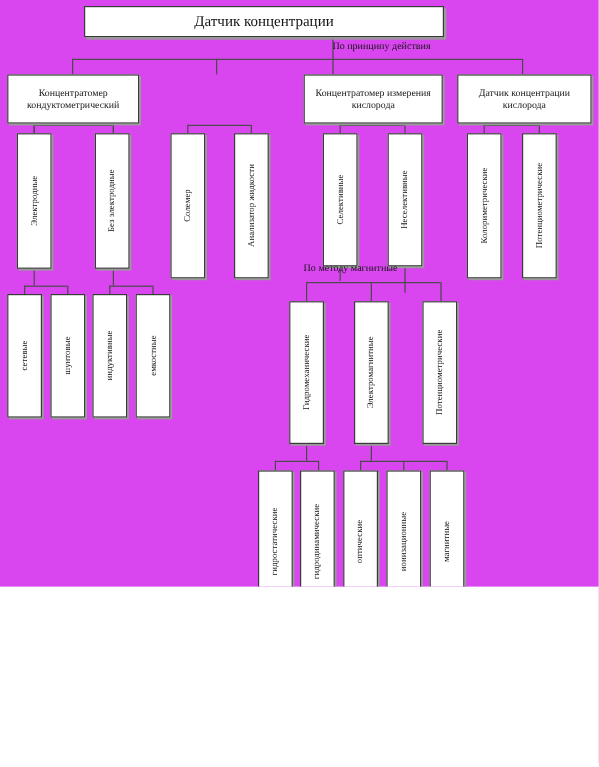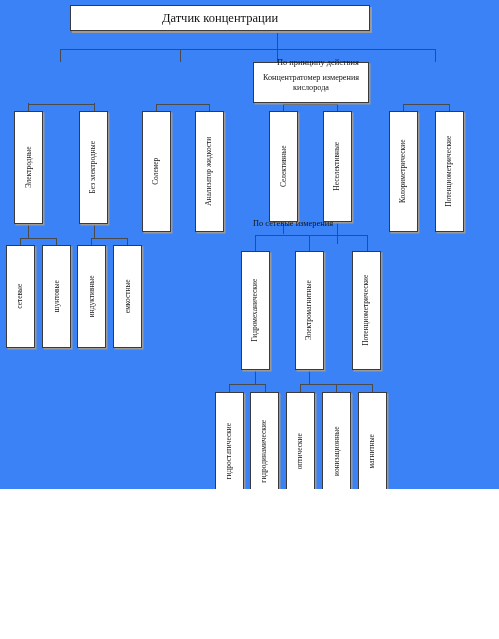--- a/index.html
+++ b/index.html
@@ -5,21 +5,21 @@
   html,body{margin:0;padding:0;background:#ffffff;}
   body{
     font-family:"Liberation Serif", serif;
     color:#1a1a1a;
   }
   #canvas{
     position:relative;
     width:499px;
     height:489px;
     overflow:hidden;
-    background:#3b82f6;
+    background:#d946ef;
   }
   .node{
     position:absolute;
     box-sizing:border-box;
     border:1px solid #3a3a3a;
     background:#ffffff;
     box-shadow:1.5px 1.5px 0 #9a9a9a;
     display:flex;
     align-items:center;
     justify-content:center;
@@ -114,23 +114,29 @@
     <div class="edge h" style="left: 264px; top: 522px; width: 36px;"></div>
     <div class="edge v" style="left: 264px; top: 522px; height: 8px;"></div>
     <div class="edge v" style="left: 300px; top: 522px; height: 8px;"></div>
     <div class="edge v" style="left: 372px; top: 510px; height: 12px;"></div>
     <div class="edge h" style="left: 336px; top: 522px; width: 48px;"></div>
     <div class="edge v" style="left: 336px; top: 522px; height: 8px;"></div>
     <div class="edge v" style="left: 384px; top: 522px; height: 8px;"></div>
     <div class="node h root" style="left: 70px; top: 5px; width: 300px; height: 26px;">
       <span class="lbl">Датчик концентрации</span>
     </div>
+    <div class="node h" style="left: 6px; top: 62px; width: 110px; height: 41px;">
+      <span class="lbl">Концентратомер кондуктометрический</span>
+    </div>
     <div class="node h" style="left: 253px; top: 62px; width: 116px; height: 41px;">
       <span class="lbl">Концентратомер измерения кислорода</span>
     </div>
+    <div class="node h" style="left: 381px; top: 62px; width: 112px; height: 41px;">
+      <span class="lbl">Датчик концентрации кислорода</span>
+    </div>
     <div class="node v" style="left: 14px; top: 111px; width: 29px; height: 113px;">
       <span class="lbl">Электродные</span>
     </div>
     <div class="node v" style="left: 79px; top: 111px; width: 29px; height: 113px;">
       <span class="lbl">Без электродные</span>
     </div>
     <div class="node v" style="left: 142px; top: 111px; width: 29px; height: 121px;">
       <span class="lbl">Солемер</span>
     </div>
     <div class="node v" style="left: 195px; top: 111px; width: 29px; height: 121px;">
@@ -189,15 +195,15 @@
     </div>
     <div class="node v" style="left: 286px; top: 530px; width: 29px; height: 104px;">
       <span class="lbl">поляриметрические</span>
     </div>
     <div class="node v" style="left: 322px; top: 530px; width: 29px; height: 104px;">
       <span class="lbl">термомагнитные</span>
     </div>
     <div class="node v" style="left: 370px; top: 530px; width: 29px; height: 104px;">
       <span class="lbl">магнитомодуляционные</span>
     </div>
-    <div class="ann" style="left: 277px; top: 34px; margin-top: 24px;">По принципу действия</div>
-    <div class="ann" style="left: 253px; top: 219px;">По сетевые измерения</div>
+    <div class="ann" style="left: 277px; top: 34px;">По принципу действия</div>
+    <div class="ann" style="left: 253px; top: 219px;">По методу магнитные</div>
   </div>
 
 </body></html>

